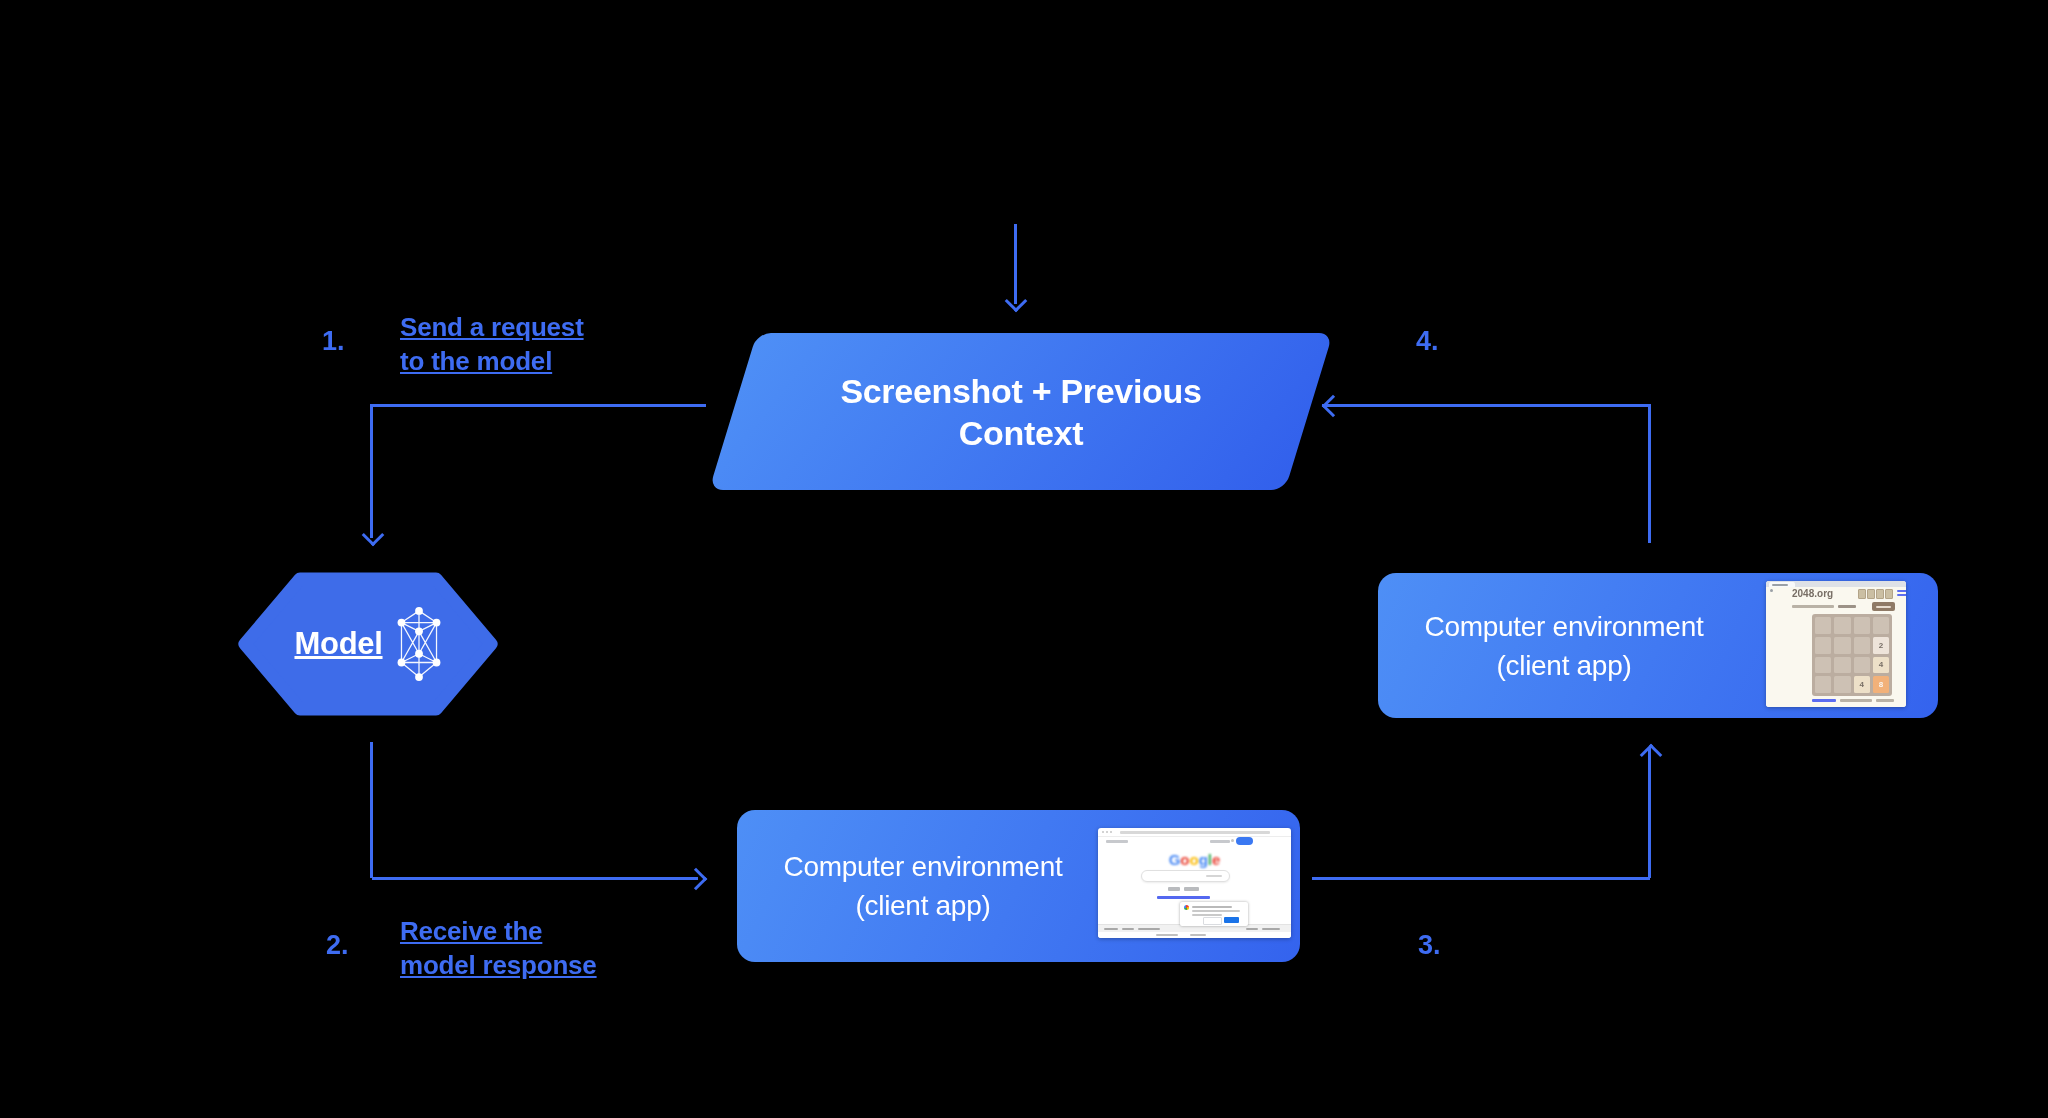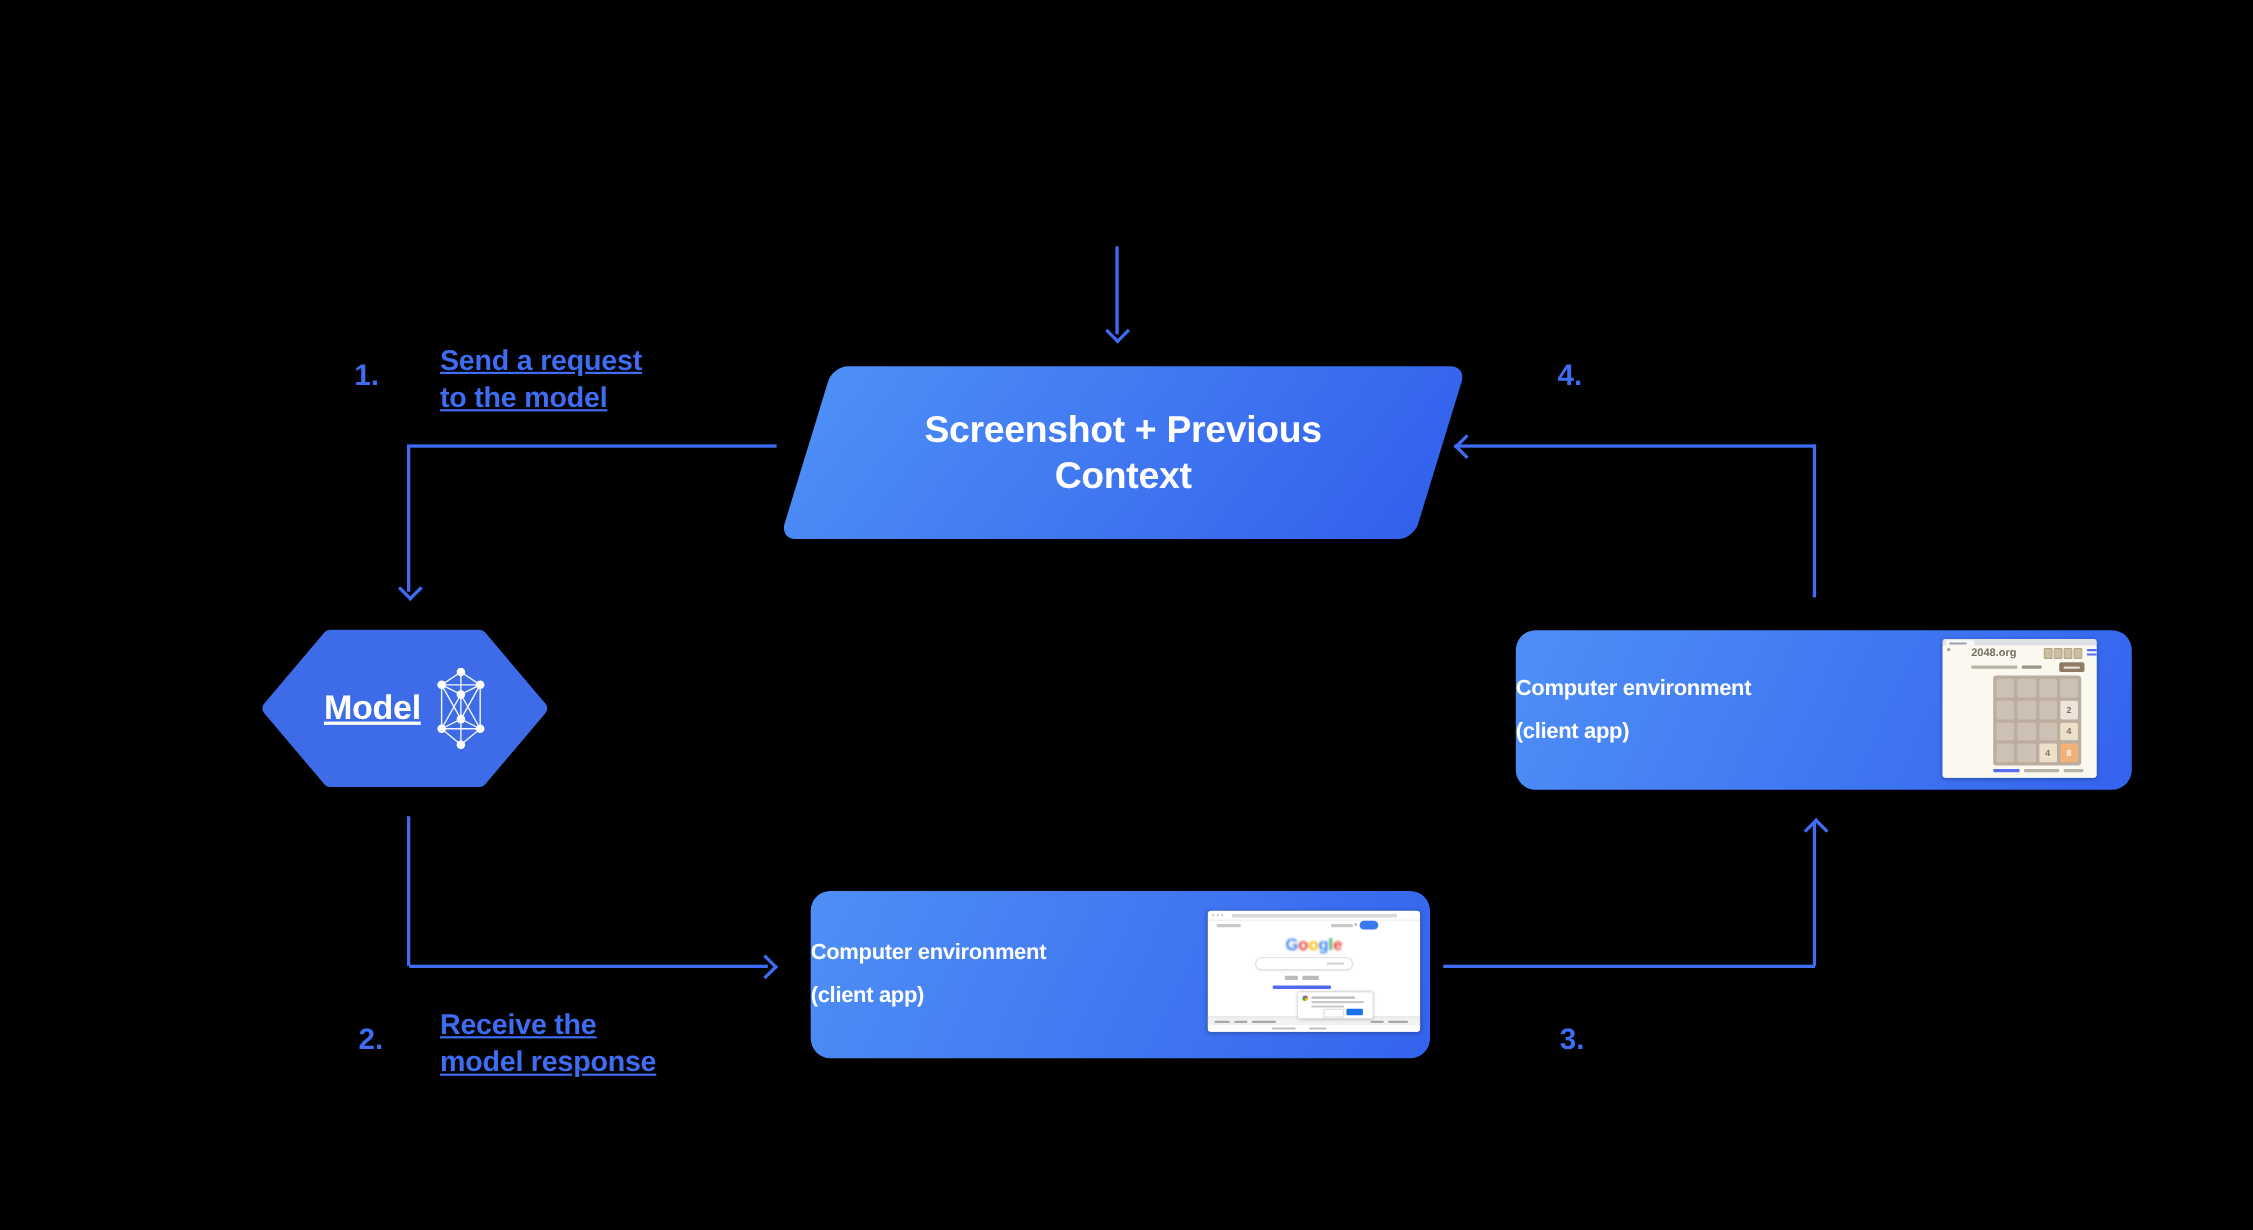--- a/index.html
+++ b/index.html
@@ -39,22 +39,22 @@
   .hex-content{position:absolute;inset:0;display:flex;align-items:center;
         justify-content:center;gap:13px;color:#fff;text-decoration:underline;}
   .hex-label{font-size:31px;font-weight:600;letter-spacing:-0.3px;}
 
   
   .envbox{position:absolute;border-radius:18px;
         background:linear-gradient(115deg,#4E8FF6 0%,#3463EE 100%);}
   .env-bottom{left:737px;top:810px;width:563px;height:152px;}
   .env-right{left:1378px;top:573px;width:560px;height:145px;}
   .env-text{position:absolute;top:50%;transform:translateY(-50%);left:0;
-        color:#fff;font-size:20px;line-height:39px;
-        font-weight:700;letter-spacing:-0.3px;}
+        text-align:center;color:#fff;font-size:28px;line-height:39px;
+        font-weight:400;letter-spacing:-0.3px;}
   .env-bottom .env-text{width:372px;}
   .env-right .env-text{width:372px;}
 
   
   .step-num{position:absolute;color:#3E6CF2;font-size:27px;font-weight:600;}
   .step-text{position:absolute;color:#3E6CF2;font-size:26px;line-height:34px;
         font-weight:600;letter-spacing:-0.2px;text-decoration:underline;}
 
   
   .shot{position:absolute;background:#fff;border-radius:3px;overflow:hidden;

